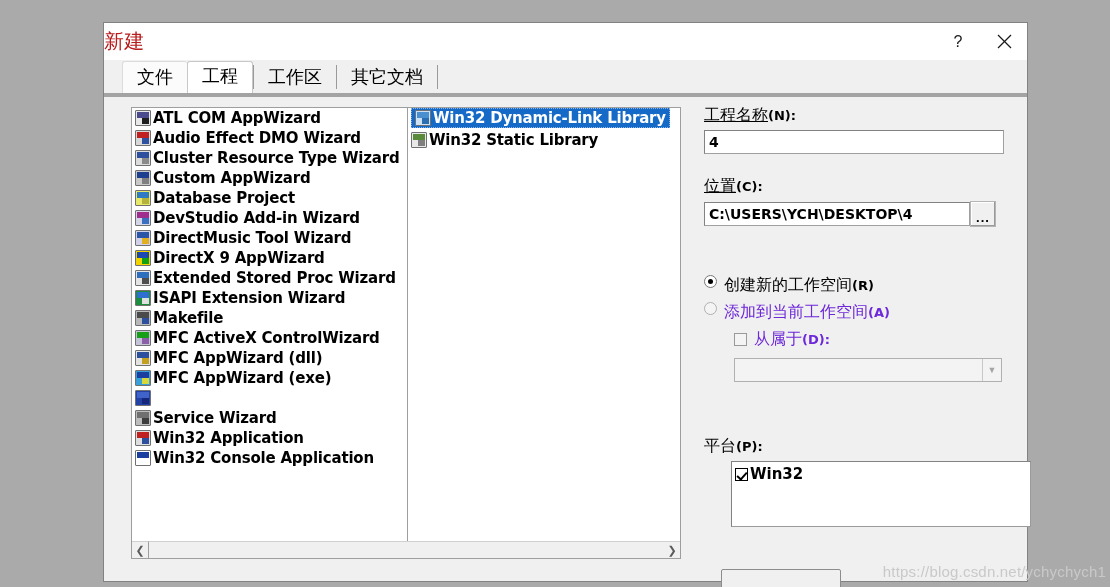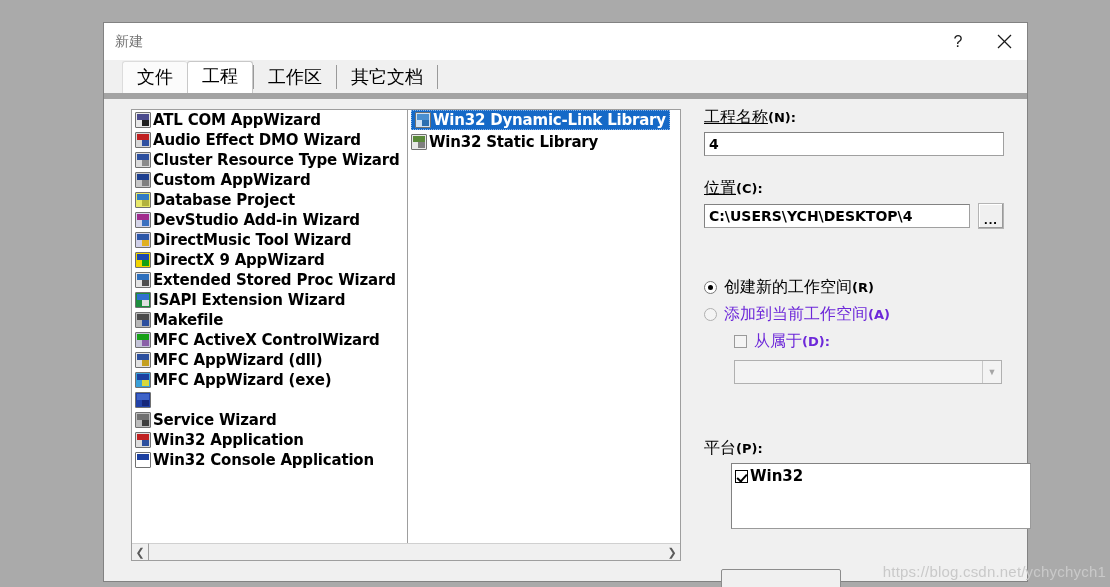--- a/index.html
+++ b/index.html
@@ -31,23 +31,22 @@
 
   .titlebar {
     height: 37px;
     background: #ffffff;
     display: flex;
     align-items: center;
     flex: 0 0 auto;
     position: relative;
   }
   .title-text {
-    font-size: 14px;
-    color: #737373;
-    margin-left: 11px;
+    font-size: 20px;
+    color: #b91c1c;
     letter-spacing: 0.2px;
     font-family: "DejaVu Sans", "Liberation Sans", sans-serif;
   }
   .titlebar-buttons {
     margin-left: auto;
     display: flex;
     height: 100%;
   }
   .tb-btn {
     width: 46px;
@@ -103,21 +102,21 @@
     background: #9a9a9a;
     height: 24px;
     margin: 0 0 4px 0;
     align-self: flex-end;
   }
 
   
   .content {
     flex: 1 1 auto;
     background: #f0f0f0;
-    border-top: 6px solid #a3a3a3;
+    border-top: 4px solid #a3a3a3;
     position: relative;
     padding: 0;
   }
 
   
   .lists {
     position: absolute;
     left: 27px;
     top: 10px;
     width: 550px;
@@ -262,42 +261,41 @@
     box-sizing: border-box;
     display: flex;
     align-items: center;
     padding-left: 4px;
     font-size: 14px;
     font-weight: bold;
     font-family: "DejaVu Sans", "Liberation Sans", sans-serif;
     color: #000;
     position: relative;
   }
-  .row-inline { display: flex; align-items: center; gap: 8px; }
+  .row-inline { display: flex; align-items: center; gap: 0; }
   .browse-btn {
     width: 26px;
     height: 26px;
     background: #f0f0f0;
     border: 1px solid #b4b4b4;
     box-shadow: inset -1px -1px 0 #9a9a9a, inset 1px 1px 0 #ffffff;
     display: flex;
     align-items: flex-end;
     justify-content: center;
     padding-bottom: 4px;
     box-sizing: border-box;
     font-size: 13px;
     font-weight: bold;
     line-height: 8px;
     color: #000;
     letter-spacing: 1px;
   }
 
   .radio-row {
     display: flex;
-    align-items: center;
     margin-bottom: 6px;
   }
   .radio {
     width: 13px; height: 13px;
     border-radius: 50%;
     border: 1px solid #777;
     background: #fff;
     box-sizing: border-box;
     margin-right: 7px;
     position: relative;

